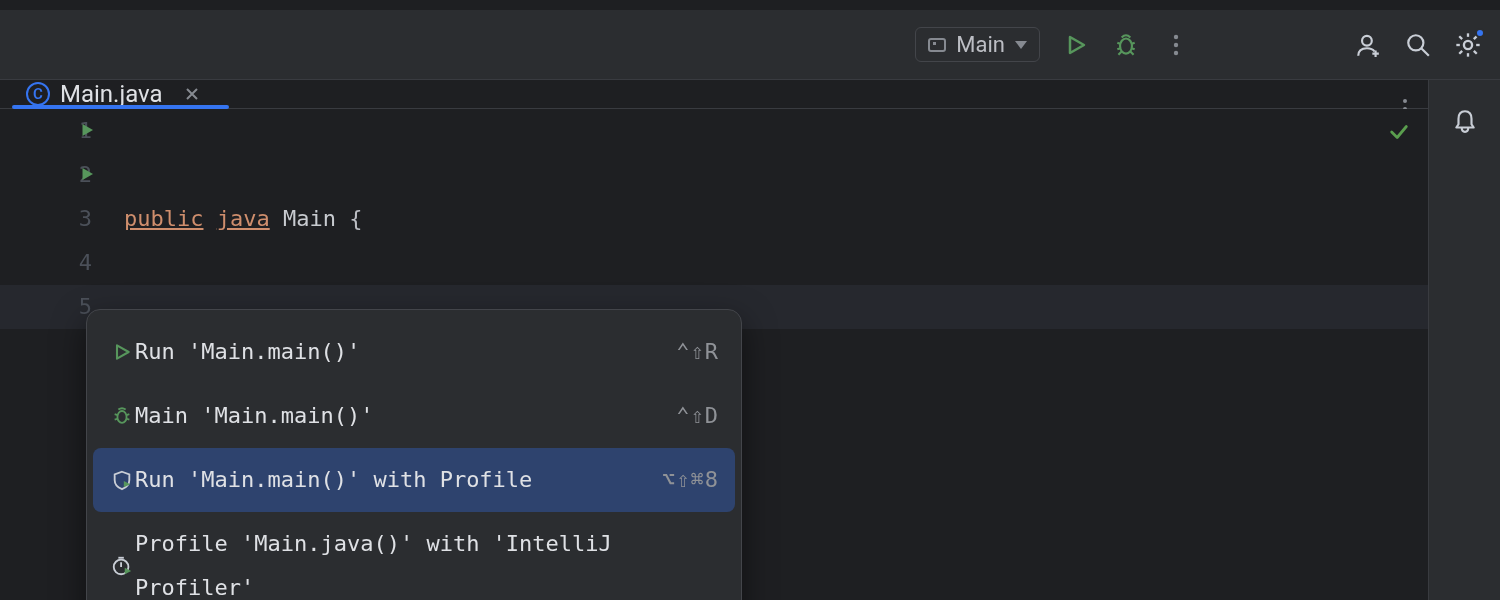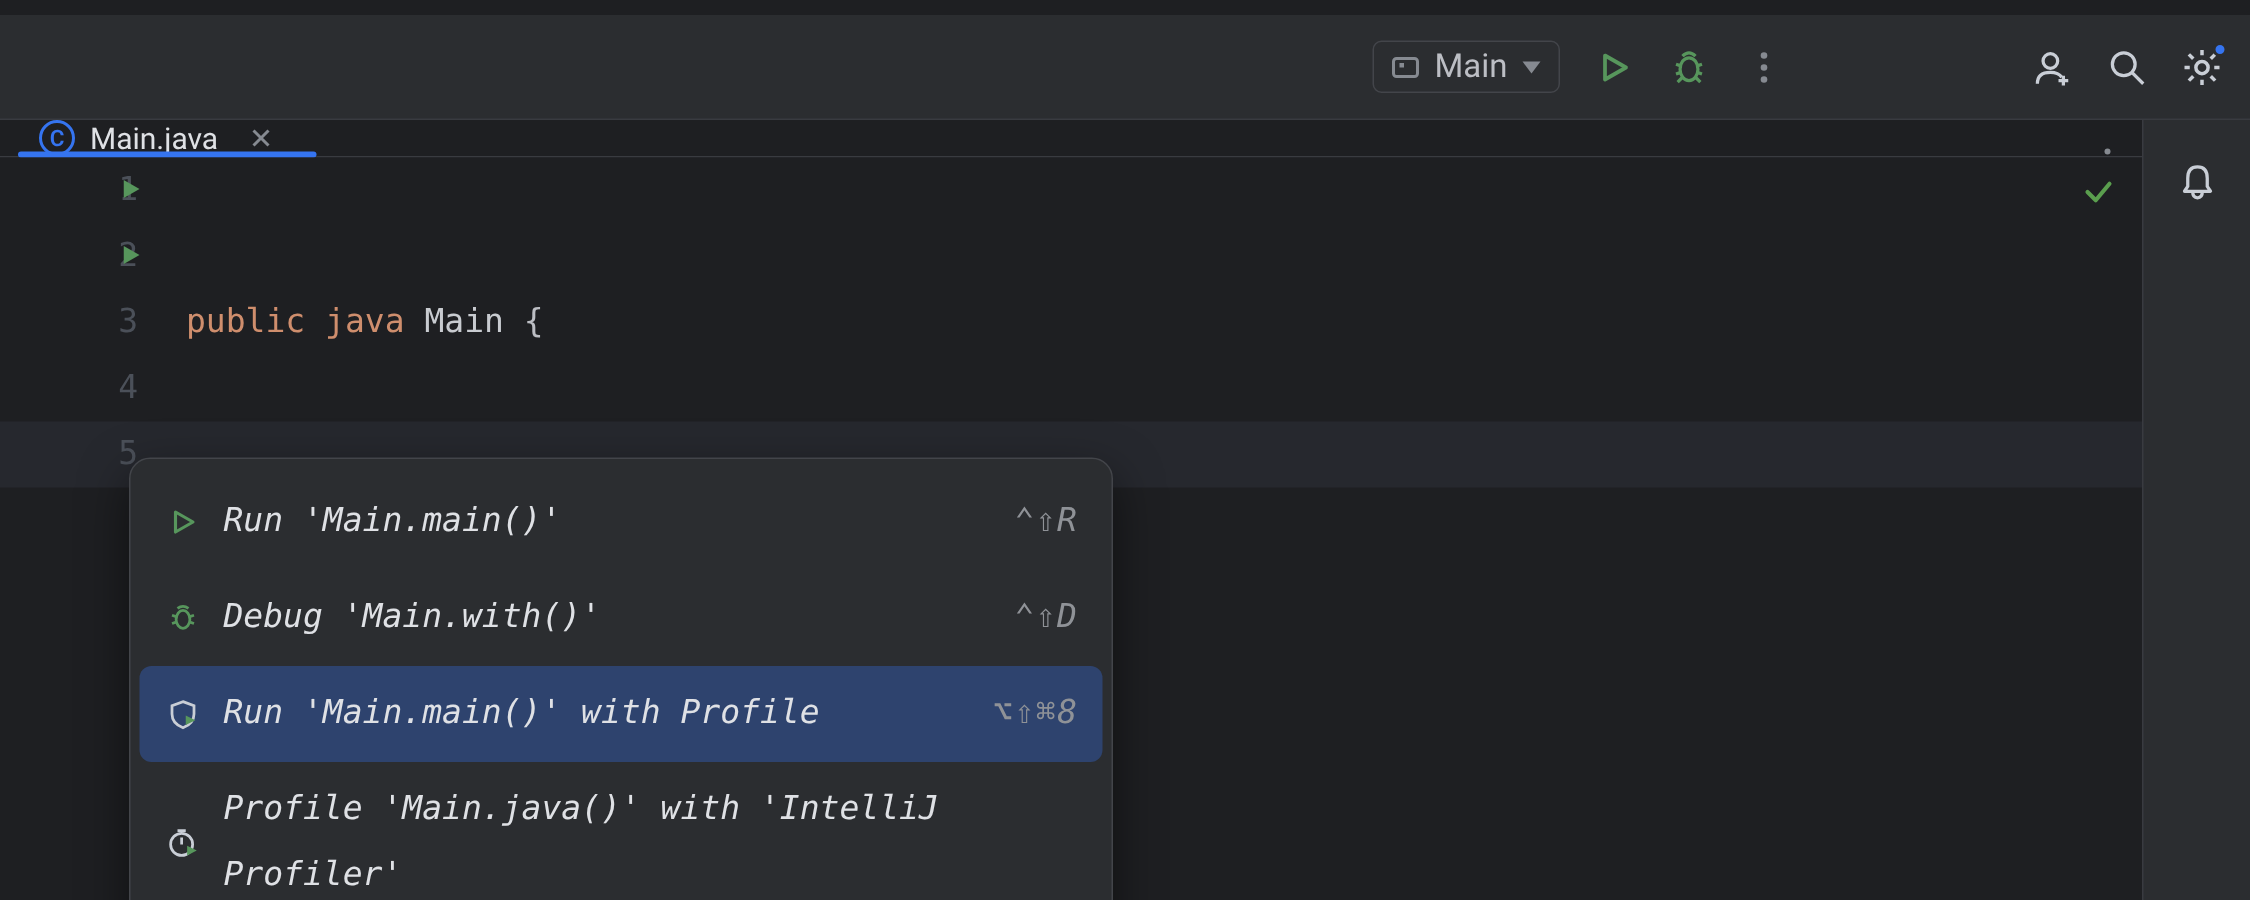--- a/index.html
+++ b/index.html
@@ -59,35 +59,35 @@
 
   
   .main { flex:1; display:flex; min-height:0; }
   .editor-col { flex:1; display:flex; flex-direction:column; min-width:0; background: var(--bg); position:relative; }
   .right-col { width: 72px; background: var(--bg-right); border-left: 1px solid var(--divider); display:flex; flex-direction:column; align-items:center; padding-top: 28px; gap: 24px; }
 
   
   .tabs { display:flex; align-items:center; height:60px; padding-left: 16px; gap:10px; border-bottom: 1px solid var(--divider); position:relative; background: var(--bg);}
   .tab { display:flex; align-items:center; gap:10px; padding: 0 10px; height:100%; position:relative; }
   .tab.active::after { content:""; position:absolute; left:-4px; right:-20px; bottom:-1px; height:4px; background:#3574f0; border-radius:2px; }
-  .tab .file-label { font-size:20px; color:#dfe1e5; }
+  .tab .file-label { font-size:24px; color:#dfe1e5; }
   .tab .close { color: var(--fg-dim); font-size:20px; margin-left: 12px; cursor:pointer; }
   .class-circle { width:24px;height:24px;border:2px solid #3574f0;border-radius:50%; display:flex;align-items:center;justify-content:center;color:#3574f0;font-size:15px;font-weight:600;}
   .tabs .kebab { position:absolute; right: 20px; top: 18px; color: var(--fg-dim); }
 
   
   .editor { position:relative; flex:1; display:flex; font-family: ui-monospace, Menlo, Consolas, monospace; font-size:22px; line-height: 44px; background: var(--bg); }
   .gutter { width: 110px; text-align:right; padding-right: 18px; color: var(--line-num); position:relative; user-select:none; }
   .gutter .row { height:44px; position:relative; }
   .gutter .num { display:inline-block; width: 24px; }
   .gutter .runicon { position:absolute; right:-4px; top:12px; }
   .code { flex:1; padding-left: 14px; white-space: pre; position:relative; }
   .code .line { height:44px; }
   .current-line { position:absolute; left:0; right:0; height:44px; background: #26282e; z-index:0; }
-  .kw { color: var(--kw); }
+  .kw { color: var(--kw); text-decoration: underline; }
   .ident { color: #c8cbd0; }
   .str { color: var(--string); }
   .punct { color: #bcbec4; }
   .code .line > span { position:relative; z-index:1; }
 
   .inspections { position:absolute; right: 18px; top: 12px; color: var(--check-green); }
 
   
   .popup {
     position:absolute;
@@ -96,26 +96,24 @@
     background: var(--bg-popup);
     border: 1px solid var(--popup-border);
     border-radius: 14px;
     padding: 10px 6px;
     box-shadow: 0 12px 32px rgba(0,0,0,0.5);
     z-index: 50;
     font-size: 22px;
   }
   .popup .item {
     display:flex; align-items:center;
-    gap: 14px;
     padding: 10px 16px;
     border-radius: 8px;
     color: #dfe1e5;
     position:relative;
-    font-style:italic;
   }
   .popup .item.sel { background: var(--sel); }
   .popup .item .lbl { flex:1; }
   .popup .item .shortcut { color: #8f9297; font-size:22px; letter-spacing:1px; }
   .popup .iconslot { width:26px; display:flex; align-items:center; justify-content:center; }
 
   .chevdown { width:0;height:0;border-left:6px solid transparent;border-right:6px solid transparent;border-top:8px solid #868a91; display:inline-block;}
   .gear-dot { position:absolute; top:-3px; right:-3px; width:10px;height:10px;border-radius:50%;background:var(--blue-dot); border:2px solid var(--bg-top);}
 
 </style>
@@ -251,21 +249,21 @@
             <span class="shortcut">⌃⇧R</span>
           </div>
           <div class="item">
             <span class="iconslot">
               <svg width="22" height="22" viewBox="0 0 24 24">
                 <ellipse cx="12" cy="13" rx="5" ry="6.5" fill="none" stroke="#57965c" stroke-width="2"></ellipse>
                 <path d="M8 5 Q12 2 16 5" fill="none" stroke="#57965c" stroke-width="2"></path>
                 <path d="M4 10 L7 11 M4 16 L7 15 M20 10 L17 11 M20 16 L17 15" stroke="#57965c" stroke-width="2"></path>
               </svg>
             </span>
-            <span class="lbl">Debug 'Main.with()'</span>
+            <span class="lbl">Main 'Main.main()'</span>
             <span class="shortcut">⌃⇧D</span>
           </div>
           <div class="item sel">
             <span class="iconslot">
               <svg width="22" height="22" viewBox="0 0 24 24">
                 <path d="M12 3 L20 6 V12 Q20 19 12 22 Q4 19 4 12 V6 Z" fill="none" stroke="#c9ced6" stroke-width="2"></path>
                 <path d="M14 16 L21 19.5 L14 23 Z" fill="#57965c" transform="translate(0,-3)"></path>
               </svg>
             </span>
             <span class="lbl">Run 'Main.main()' with Profile</span>

